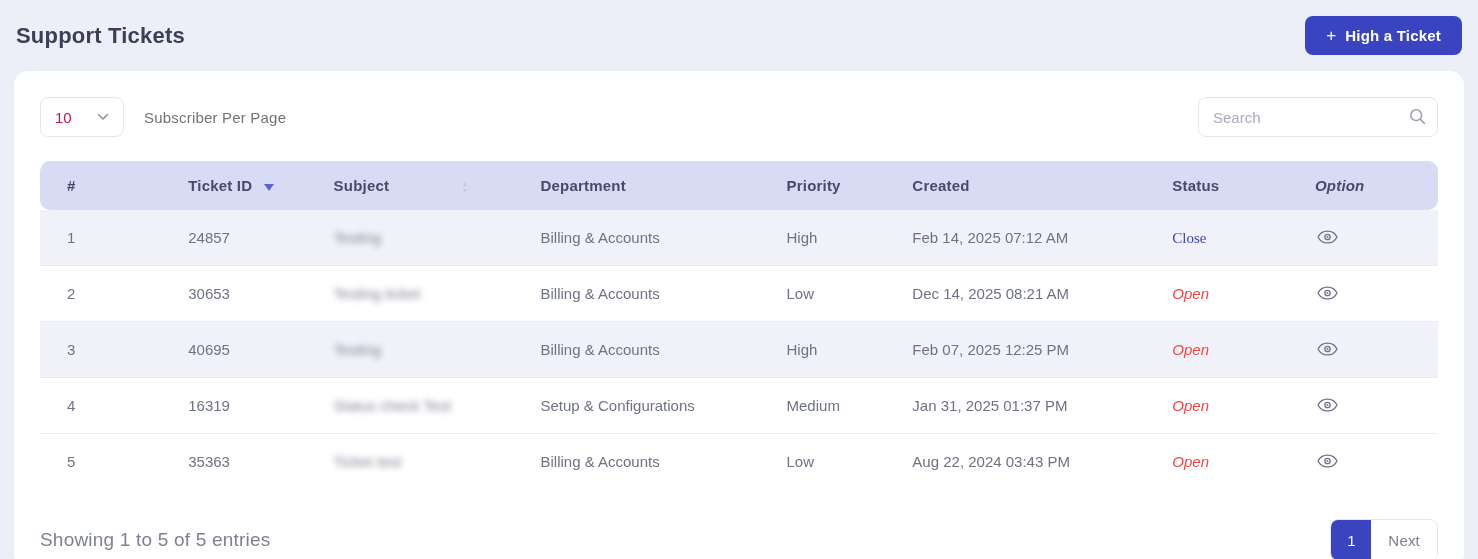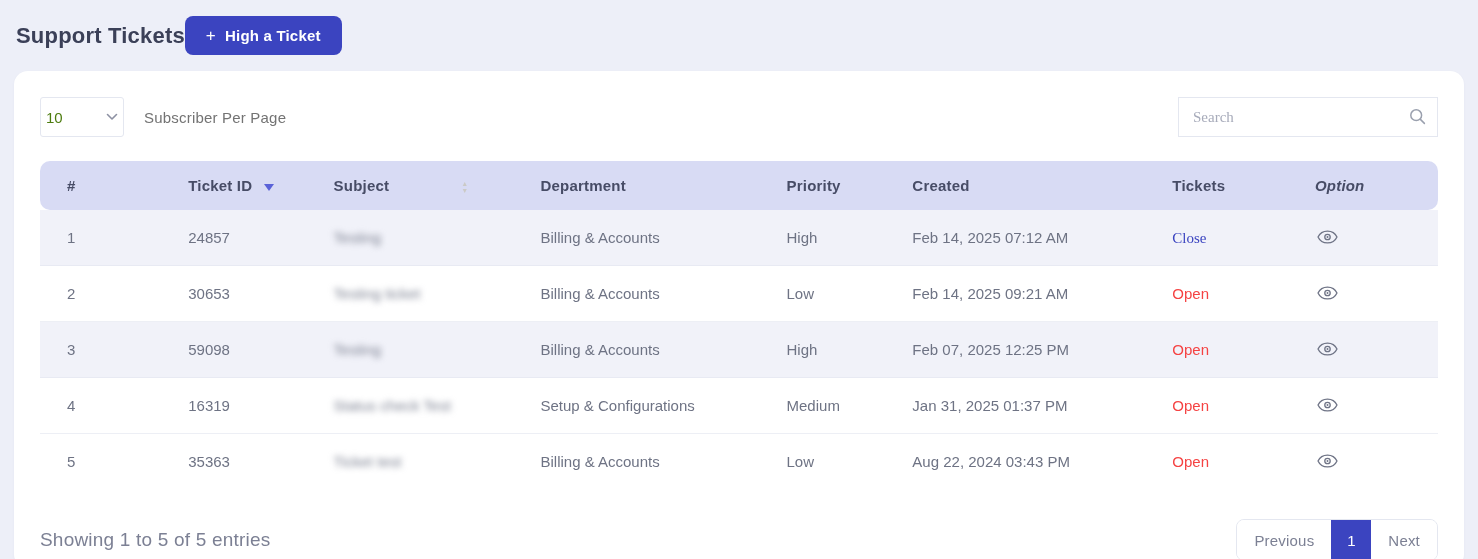--- a/index.html
+++ b/index.html
@@ -5,21 +5,21 @@
   * { margin: 0; padding: 0; box-sizing: border-box; }
   html, body { width: 1478px; height: 559px; overflow: hidden; }
   body {
     background: #edeff8;
     font-family: "Liberation Sans", "DejaVu Sans", sans-serif;
     color: #6e7283;
     padding: 12px 14px;
   }
 
   
-  .topbar { display: flex; justify-content: flex-start; align-items: center; margin: 4px 2px 16px 2px; }
+  .topbar { display: flex; justify-content: space-between; align-items: center; margin: 4px 2px 16px 2px; }
   .page-title { font-size: 22px; font-weight: 700; color: #3b4058; letter-spacing: .2px; }
   .open-ticket-btn {
     display: inline-flex; align-items: center; gap: 9px;
     background: #3b44c0; color: #ffffff; border: none; cursor: pointer;
     font-size: 15px; font-weight: 600; letter-spacing: .2px;
     padding: 11px 21px; border-radius: 8px;
     font-family: inherit;
   }
   .open-ticket-btn .plus { font-size: 17px; font-weight: 400; line-height: 1; }
 
@@ -28,30 +28,30 @@
     background: #ffffff; border-radius: 14px;
     box-shadow: 0 1px 3px rgba(40,45,90,.04);
     padding: 26px 26px 28px 26px;
     height: 497px;
   }
 
   
   .controls { display: flex; align-items: center; margin-bottom: 24px; }
   .per-page-select {
     display: inline-flex; align-items: center; justify-content: space-between;
-    width: 84px; height: 40px; padding: 0 5px;
-    border: 1px solid #e4e7f0; border-radius: 3px; background: #fff;
-    font-size: 15px; color: #4d7c0f; cursor: pointer;
+    width: 84px; height: 40px; padding: 0 14px;
+    border: 1px solid #e4e7f0; border-radius: 8px; background: #fff;
+    font-size: 15px; color: #be185d; cursor: pointer;
   }
   .per-page-label { margin-left: 20px; font-size: 15px; color: #737373; letter-spacing: .2px; }
   .search-wrap { margin-left: auto; position: relative; }
   .search-input {
-    width: 260px; height: 40px; padding: 0 38px 0 14px;
-    border: 1px solid #e4e7f0; border-radius: 0; background: #fff;
-    font-size: 15px; color: #555b70; font-family: Liberation Serif, serif; outline: none;
+    width: 240px; height: 40px; padding: 0 38px 0 14px;
+    border: 1px solid #e4e7f0; border-radius: 8px; background: #fff;
+    font-size: 15px; color: #555b70; font-family: Liberation Sans, sans-serif; outline: none;
   }
   .search-input::placeholder { color: #a7abba; }
   .search-icon { position: absolute; right: 12px; top: 11px; }
 
   
   table { width: 100%; border-collapse: separate; border-spacing: 0; table-layout: fixed; }
   thead th {
     background: #d8dbf4; color: #474c66; text-align: left;
     font-size: 15px; font-weight: 700; letter-spacing: .2px;
     padding: 16px 14px; white-space: nowrap;
@@ -75,21 +75,21 @@
   .sort-updown {
     display: inline-block; margin-left: 72px; font-size: 7px; line-height: 1;
     color: #c3bfa8; opacity: .6; vertical-align: middle; cursor: pointer;
     letter-spacing: 0;
   }
   .sort-updown span { display: block; }
 
   .subject-blur { filter: blur(3px); color: #7d8292; }
 
   .status-close { color: #3b44c0; cursor: pointer; font-family: Liberation Serif, serif; }
-  .status-open  { color: #f54343; cursor: pointer; }
+  .status-open  { color: #f54343; cursor: pointer; font-style: italic; }
 
   .eye-btn { background: none; border: none; cursor: pointer; padding: 2px; line-height: 0; }
 
   
   .table-footer { display: flex; justify-content: space-between; align-items: center; margin-top: 30px; }
   .showing-text { font-size: 19px; color: #7c8094; letter-spacing: .2px; }
   .pagination {
     display: inline-flex; align-items: stretch; overflow: hidden;
     border: 1px solid #e4e7f0; border-radius: 8px; background: #fff;
   }
@@ -150,21 +150,21 @@
         <col style="width:9.8%">
     </colgroup>
     <thead>
       <tr>
           <th><span>#</span><span></span></th>
           <th><span>Ticket ID</span><span><span class="tri-down"></span></span></th>
           <th><span>Subject</span><span><span class="sort-updown"><span>▲</span><span>▼</span></span></span></th>
           <th><span>Department</span><span></span></th>
           <th><span>Priority</span><span></span></th>
           <th><span>Created</span><span></span></th>
-          <th><span>Tickets</span><span></span></th>
+          <th><span>Status</span><span></span></th>
           <th><span>Option</span><span></span></th>
         </tr>
     </thead>
     <tbody>
         <tr class="shaded">
     <td><span>1</span></td>
     <td><span>24857</span></td>
     <td><span class="subject-blur">Testing</span></td>
     <td><span>Billing &amp; Accounts</span></td>
     <td><span>High</span></td>
@@ -179,35 +179,35 @@
               </svg>
       </button>
     </td>
   </tr>
         <tr>
     <td><span>2</span></td>
     <td><span>30653</span></td>
     <td><span class="subject-blur">Testing ticket</span></td>
     <td><span>Billing &amp; Accounts</span></td>
     <td><span>Low</span></td>
-    <td><span>Feb 14, 2025 09:21 AM</span></td>
+    <td><span>Dec 14, 2025 08:21 AM</span></td>
     <td><span class="status-link status-open">Open</span></td>
     <td>
       <button class="eye-btn">
         <svg width="21" height="14" viewBox="0 0 24 16">
                 <path d="M12 1.2 C 7.2 1.2 3 4 1.2 8 C 3 12 7.2 14.8 12 14.8 C 16.8 14.8 21 12 22.8 8 C 21 4 16.8 1.2 12 1.2 Z" fill="none" stroke="#6f7486" stroke-width="1.5"></path>
                 <circle cx="12" cy="8" r="3.1" fill="none" stroke="#6f7486" stroke-width="1.5"></circle>
                 <circle cx="12" cy="8" r="1.1" fill="#6f7486"></circle>
               </svg>
       </button>
     </td>
   </tr>
         <tr class="shaded">
     <td><span>3</span></td>
-    <td><span>59098</span></td>
+    <td><span>40695</span></td>
     <td><span class="subject-blur">Testing</span></td>
     <td><span>Billing &amp; Accounts</span></td>
     <td><span>High</span></td>
     <td><span>Feb 07, 2025 12:25 PM</span></td>
     <td><span class="status-link status-open">Open</span></td>
     <td>
       <button class="eye-btn">
         <svg width="21" height="14" viewBox="0 0 24 16">
                 <path d="M12 1.2 C 7.2 1.2 3 4 1.2 8 C 3 12 7.2 14.8 12 14.8 C 16.8 14.8 21 12 22.8 8 C 21 4 16.8 1.2 12 1.2 Z" fill="none" stroke="#6f7486" stroke-width="1.5"></path>
                 <circle cx="12" cy="8" r="3.1" fill="none" stroke="#6f7486" stroke-width="1.5"></circle>
@@ -251,19 +251,18 @@
               </svg>
       </button>
     </td>
   </tr>
       </tbody>
   </table>
 
   <div class="table-footer">
     <span class="showing-text">Showing 1 to 5 of 5 entries</span>
     <div class="pagination">
-      <button class="page-btn">Previous</button>
       <span class="page-current">1</span>
       <button class="page-btn">Next</button>
     </div>
   </div>
 
 </div>
 
 </body></html>

